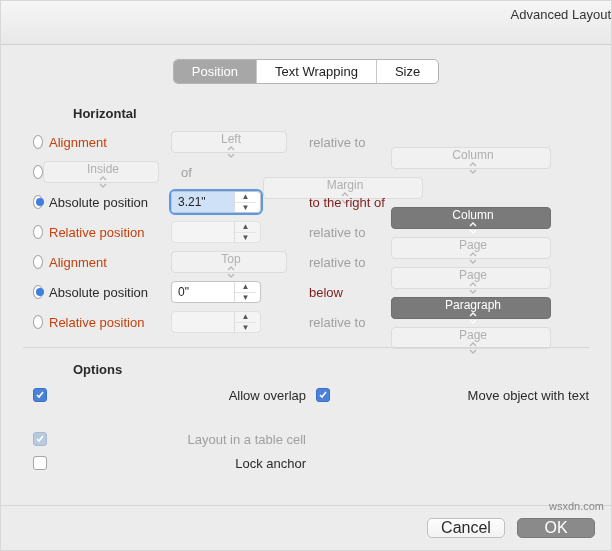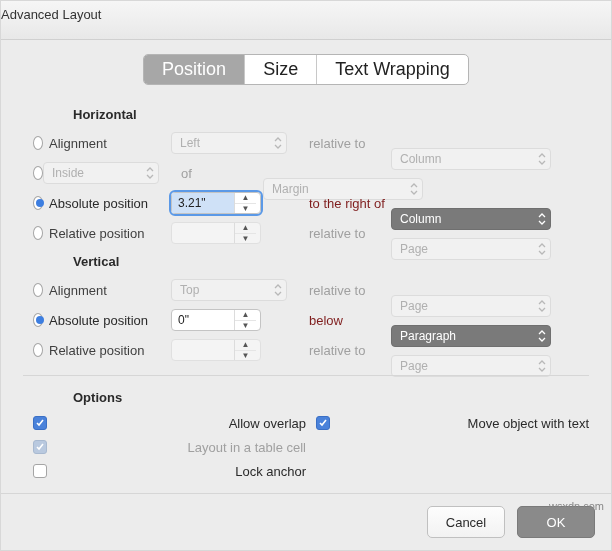--- a/index.html
+++ b/index.html
@@ -16,21 +16,21 @@
   width: 612px;
   height: 551px;
   background: #ececec;
   border: 1px solid #d8d8d8;
   display: flex;
   flex-direction: column;
 }
 .titlebar {
   height: 44px;
   line-height: 28px;
-  text-align: left;
+  text-align: right;
   background: linear-gradient(#f6f6f6, #e8e8e8);
   border-bottom: 1px solid #d0d0d0;
   font-size: 13px;
   color: #333;
 }
 .body {
   flex: 1;
   padding: 14px 22px 10px 22px;
   display: flex;
   flex-direction: column;
@@ -38,55 +38,55 @@
 .tabrow { display: flex; justify-content: center; margin-bottom: 16px; }
 .segmented {
   display: flex;
   border: 1px solid #b5b5b5;
   border-radius: 5px;
   overflow: hidden;
   background: #fff;
 }
 .segmented .seg {
   padding: 4px 18px;
-  font-size: 18px;
+  font-size: 13px;
   border-right: 1px solid #c8c8c8;
   color: #222;
   cursor: default;
 }
 .segmented .seg:last-child { border-right: none; }
 .segmented .seg.active {
   background: #a7a7a7;
   color: #fff;
 }
 .sect-title { font-weight: 600; color: #2a2a2a; margin: 6px 0 6px 2px; padding-left: 48px; }
 .row { display: flex; align-items: center; height: 30px; }
 .c-radio { width: 20px; display:flex; align-items:center; justify-content:center; padding-left:10px; }
 .c-label { width: 128px; padding-left: 6px; color:#2a2a2a; }
-.c-label.dis { color:#404040; }
+.c-label.dis { color:#c2410c; }
 .c-in1 { width: 120px; display:flex; }
 .c-mid { width: 100px; padding-left: 18px; color:#7f1d1d; }
 .c-mid.dis { color:#a0a0a0; }
 .c-in2 { flex:1; display:flex;margin-top:32px; }
 .radio {
   width:14px; height:14px; border-radius:50%;
   border:1px solid #a5a5a5; background:#fff;
   display:inline-block; position:relative;
 }
 .radio.sel::after {
   content:""; position:absolute; top:2px; left:2px;
   width:8px; height:8px; border-radius:50%;
   background:#3d7ee0;
 }
 .combo, .txtbox, .spinwrap {
   height:22px; border:1px solid #c4c4c4; border-radius:4px;
   background:#fff; display:flex; align-items:center;
   font-size:12px;
 }
-.combo { width:116px; padding:0 4px 0 8px; justify-content:space-between; color:#333; }
+.combo { width:116px; padding:0 4px 0 8px; justify-content:space-between; color:#333;flex-direction:column; }
 .combo.dis { background:#f1f1f1; color:#b0b0b0; border-color:#dcdcdc; }
 .combo.sel { background:#7a7a7a; color:#fff; border-color:#6f6f6f; }
 .combo.w2 { width: 160px; }
 .chev svg { display:block; }
 .spinwrap { width:90px; padding:0; }
 .spinwrap input {
   border:none; outline:none; width:62px; height:20px;
   padding:0 6px; font-size:12px; background:transparent;
   color:#222;
 }
@@ -99,42 +99,42 @@
   flex:1; display:flex; align-items:center; justify-content:center;
   font-size:8px; color:#555; border-bottom:1px solid #e5e5e5;
 }
 .spinwrap .spins .sp:last-child { border-bottom:none; }
 .spinwrap.dis input { color:#b0b0b0; }
 .spinwrap.dis { background:#f4f4f4; border-color:#e0e0e0; }
 
 .divider { height:1px; background:#d6d6d6; margin:10px 0 8px 0; }
 
 .checkrow { display:flex; align-items:center; height:24px; padding-left:10px;justify-content:space-between;}
-.checkrow.dis { color:#a0a0a0; }
+.checkrow.dis { color:#a0a0a0;margin-top:20px; }
 .chk {
   width:14px; height:14px; border:1px solid #a5a5a5;
   border-radius:3px; background:#fff; margin-right:8px;
   display:inline-flex; align-items:center; justify-content:center;
 }
 .chk.on { background:#4a82da; border-color:#3a6fc5; }
 .chk.on.dis { background:#b9c9df; border-color:#a8b9d0;}
 .chk svg { display:block; }
 .opts-cols { display:flex; }
 .opts-cols .col { flex:1; }
 
 .footer {
   border-top:1px solid #d6d6d6;
   padding:12px 16px;
   display:flex; justify-content:flex-end; gap:12px;
   background:#ececec;
 }
 .btn {
-  min-width:78px; height:32px; border-radius:5px;
+  min-width:78px; height:20px; border-radius:5px;
   border:1px solid #c0c0c0; background:linear-gradient(#fdfdfd,#f2f2f2);
-  font-size:13px; display:flex; align-items:center; justify-content:center;
+  font-size:16px; display:flex; align-items:center; justify-content:center;
 }
 .btn.primary {
   background:#8a8a8a; color:#fff; border-color:#7a7a7a;
   padding:0 20px;
 }
 .watermark {
   position:absolute; right:8px; top:500px;
   font-size:11px; color:#888; transform:rotate(0);
 }
 </style>
@@ -142,22 +142,22 @@
 <body>
 
 <div class="win">
   <div class="titlebar">Advanced Layout</div>
 
   <div class="body">
 
     <div class="tabrow">
       <div class="segmented">
         <div class="seg active">Position</div>
+        <div class="seg">Text Wrapping</div>
         <div class="seg">Size</div>
-        <div class="seg">Text Wrapping</div>
       </div>
     </div>
 
     <div class="sect-title">Horizontal</div>
 
     <div class="row">
       <div class="c-radio">
           <span class="radio"></span>
         </div>
       <div class="c-label dis">Alignment</div>
@@ -258,21 +258,20 @@
           <span>Page</span>
           <span class="chev">
               <svg width="8" height="12">
                 <path d="M1 4 L4 1 L7 4 M1 8 L4 11 L7 8" stroke="#b8b8b8" fill="none" stroke-width="1.3"></path>
               </svg>
             </span>
         </div>
       </div>
     </div>
 
-    <div class="sect-title">Vertical</div>
 
     <div class="row">
       <div class="c-radio">
           <span class="radio"></span>
         </div>
       <div class="c-label dis">Alignment</div>
       <div class="c-in1">
         <div class="combo dis">
           <span>Top</span>
           <span class="chev">

